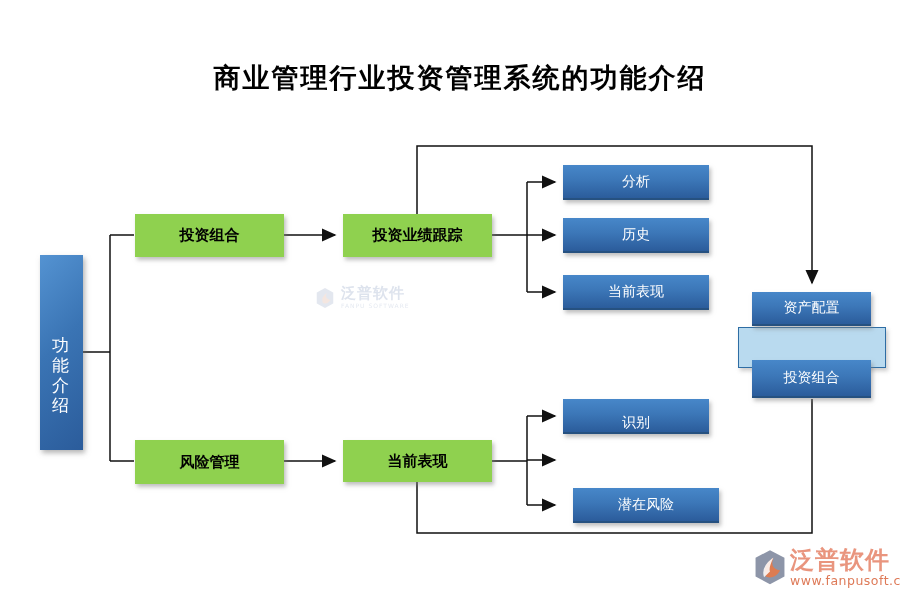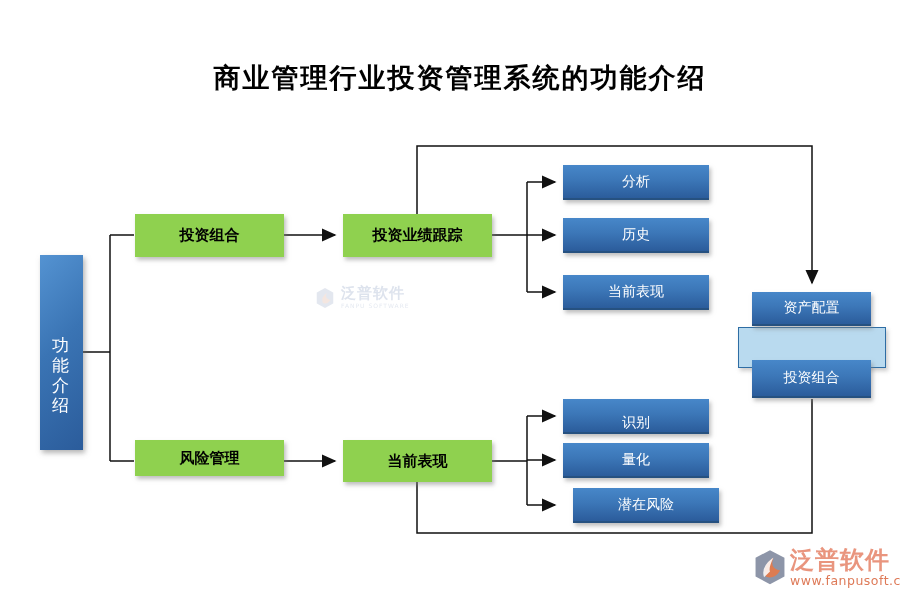--- a/index.html
+++ b/index.html
@@ -43,21 +43,21 @@
     z-index:3;
   }
   .lightband{
     position:absolute;left:738px;top:327px;width:146px;height:39px;
     background:#B9DAEF;border:1px solid #2E6DA4;z-index:2;
     box-shadow:2px 3px 4px rgba(130,130,130,.4);
   }
   
   #g-portfolio{left:135px;top:214px;}
   #g-perf{left:343px;top:214px;align-items:center;}
-  #g-riskmgmt{left:135px;top:440px;height:36px;}
+  #g-riskmgmt{left:135px;top:440px;height:44px;}
   #g-invrisk{left:343px;top:440px;height:42px;}
   #b-analysis{left:563px;top:165px;}
   #b-history{left:563px;top:218px;}
   #b-current{left:563px;top:275px;align-items:center;}
   #b-identify{left:563px;top:399px;align-items:flex-end;}
   #b-quantify{left:563px;top:443px;}
   #b-potential{left:573px;top:488px;}
   #r-asset{left:752px;top:292px;height:34px;}
   #r-action{left:752px;top:360px;height:38px;}
   
@@ -146,23 +146,20 @@
   </div>
   <div class="node bnode" id="b-history">
     <span>历史</span>
   </div>
   <div class="node bnode" id="b-current">
     <span>当前表现</span>
   </div>
   <div class="node bnode" id="b-identify">
     <span>识别</span>
   </div>
-  <div class="node bnode" id="b-quantify">
-    <span>量化</span>
-  </div>
   <div class="node bnode" id="b-potential">
     <span>潜在风险</span>
   </div>
 
   <div class="lightband"></div>
   <div class="node rnode" id="r-asset">
     <span>资产配置</span>
   </div>
   <div class="node rnode" id="r-action">
     <span>投资组合</span>

